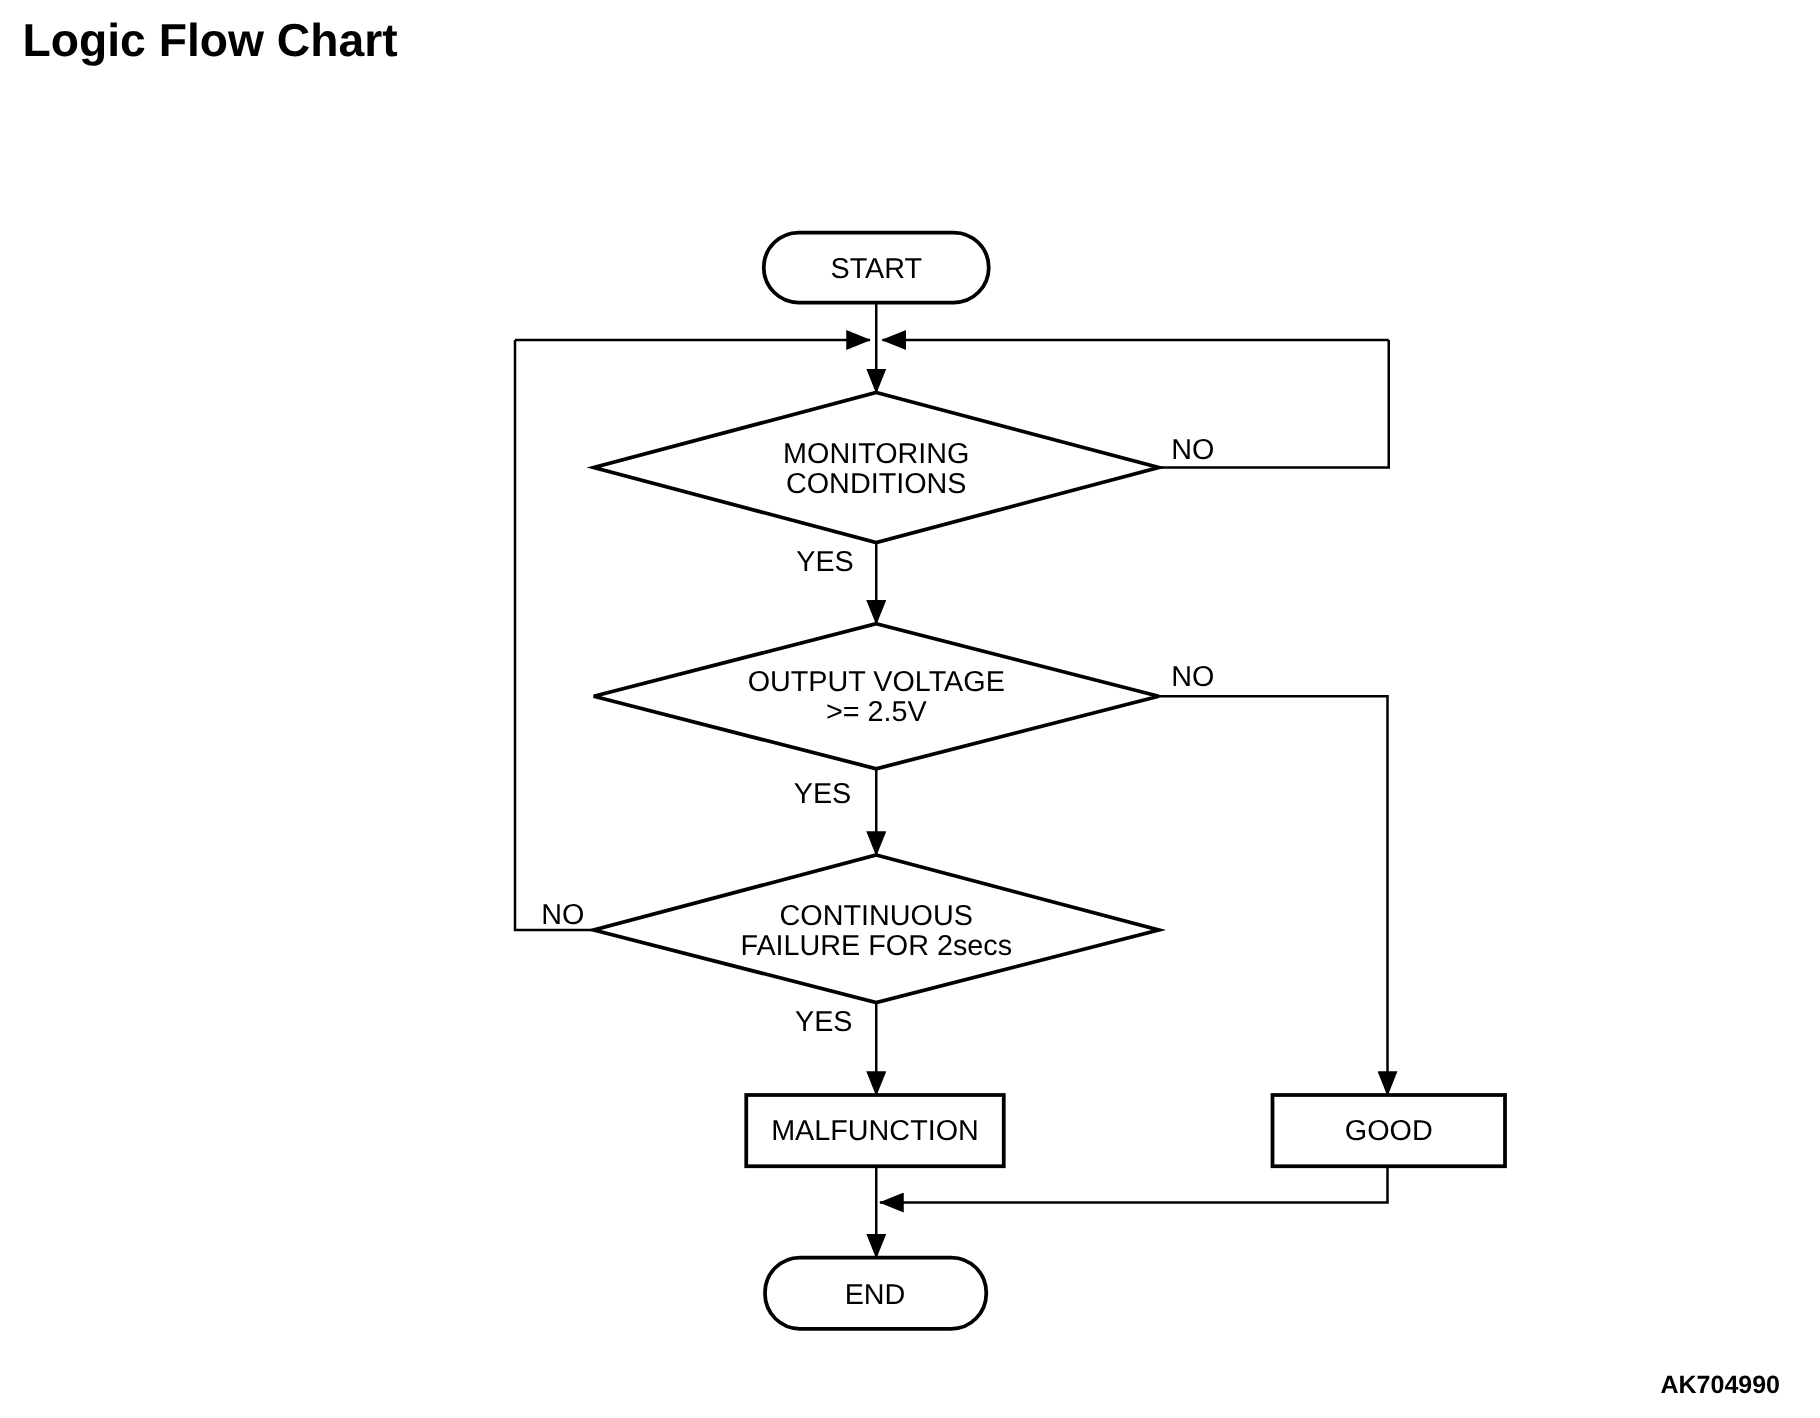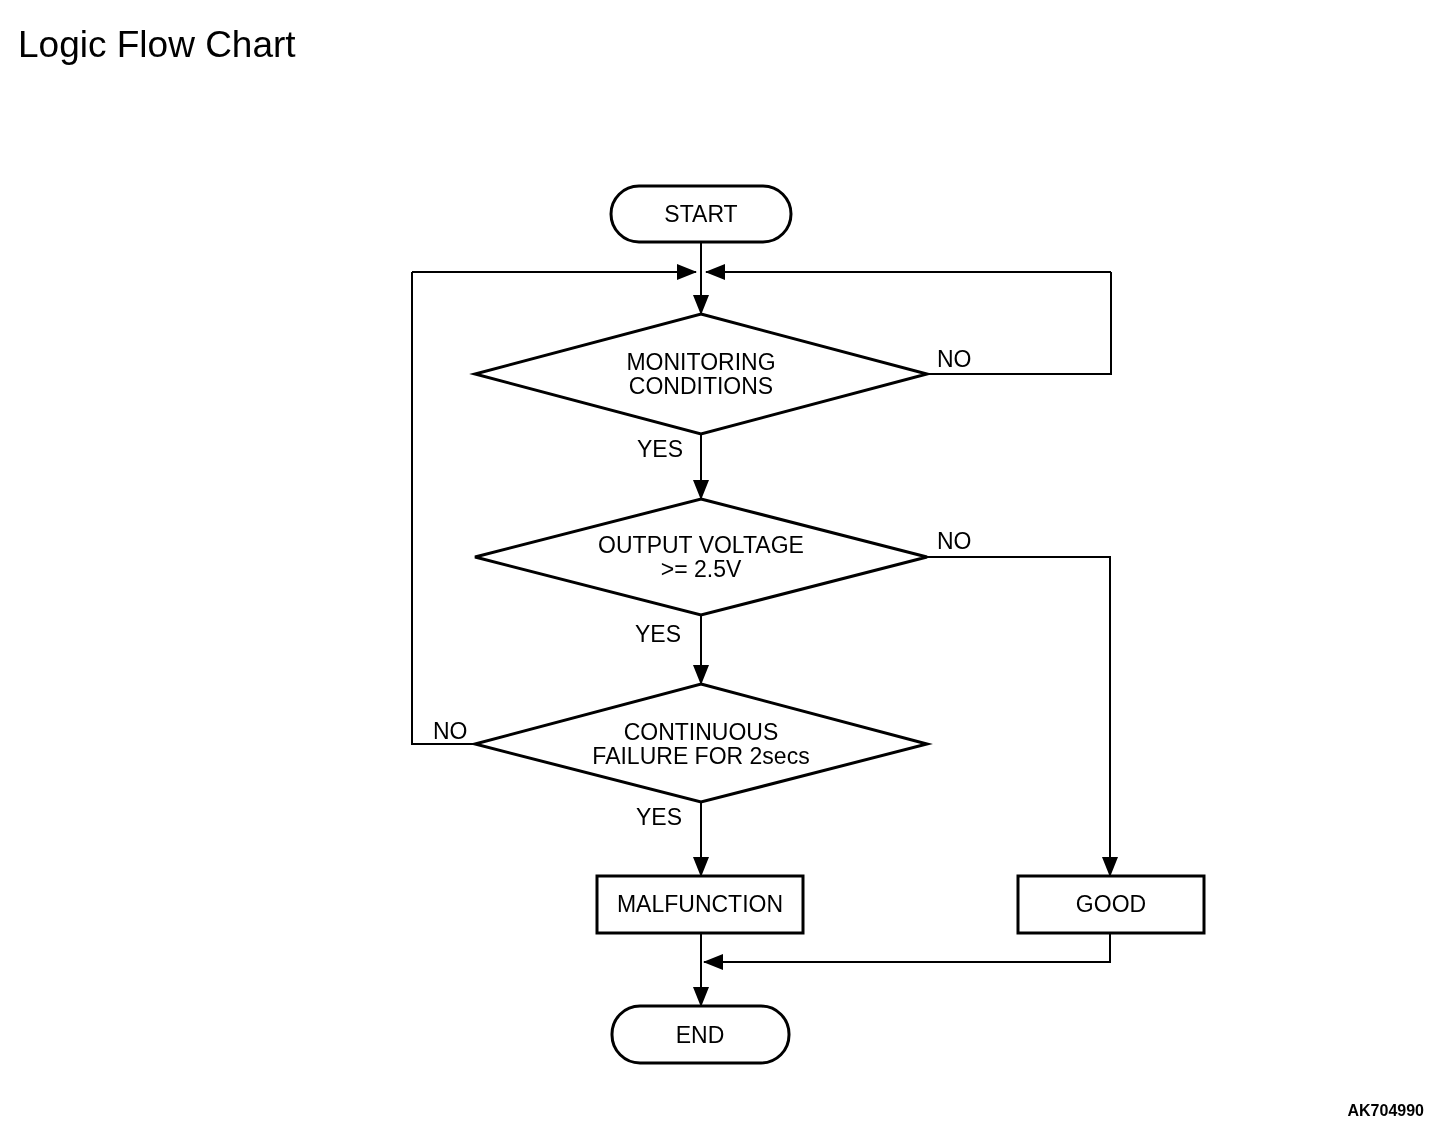--- a/index.html
+++ b/index.html
@@ -11,31 +11,31 @@
   .page {
     position: relative;
     width: 1456px;
     height: 1134px;
     background: #ffffff;
     overflow: hidden;
   }
   .page-title {
     position: absolute;
     left: 18px;
-    top: 24px;
+    top: 12px;
     font-size: 37px;
-    font-weight: normal;
+    font-weight: bold;
     color: #000000;
     letter-spacing: 0px;
   }
   .figure-code {
     position: absolute;
     right: 32px;
     bottom: 14px;
-    font-size: 16px;
+    font-size: 20px;
     font-weight: bold;
     color: #000000;
   }
   svg.flowchart {
     position: absolute;
     left: 0;
     top: 0;
   }
   svg.flowchart .shape {
     fill: #ffffff;

